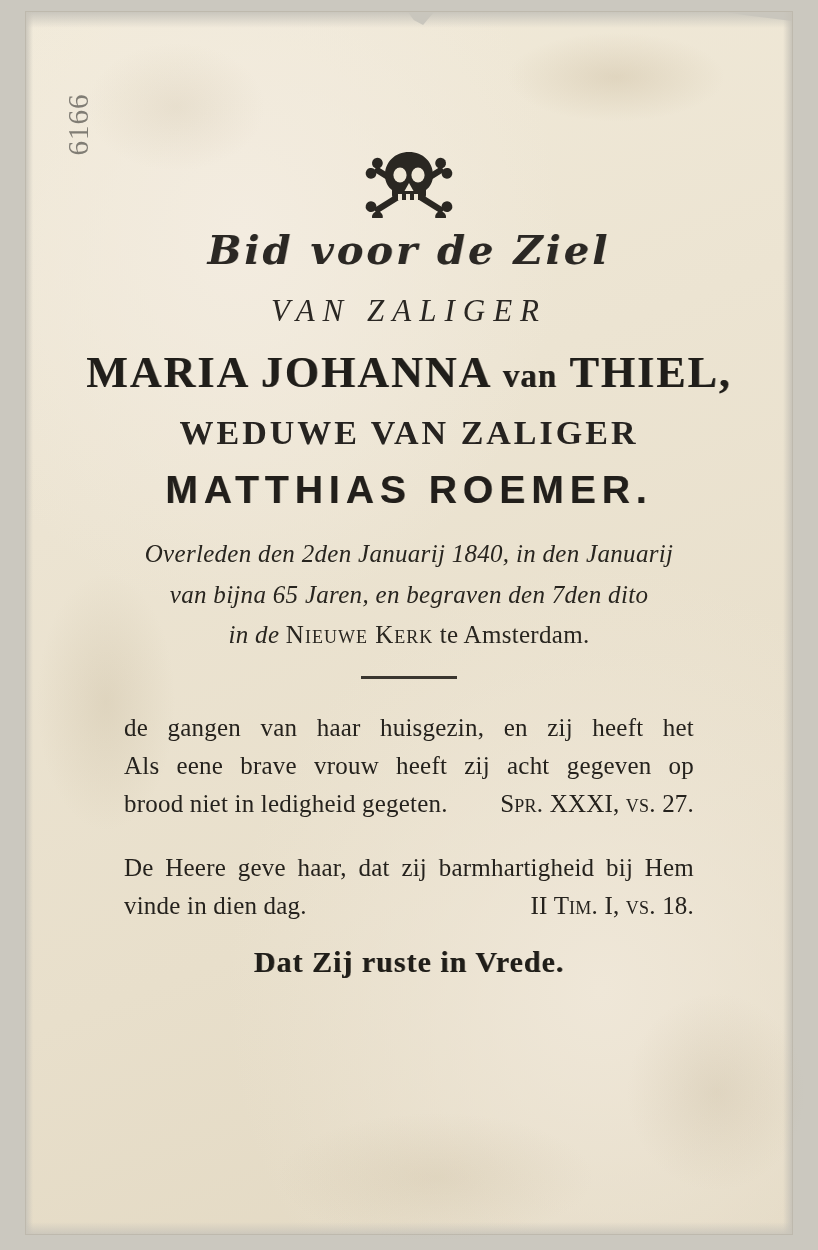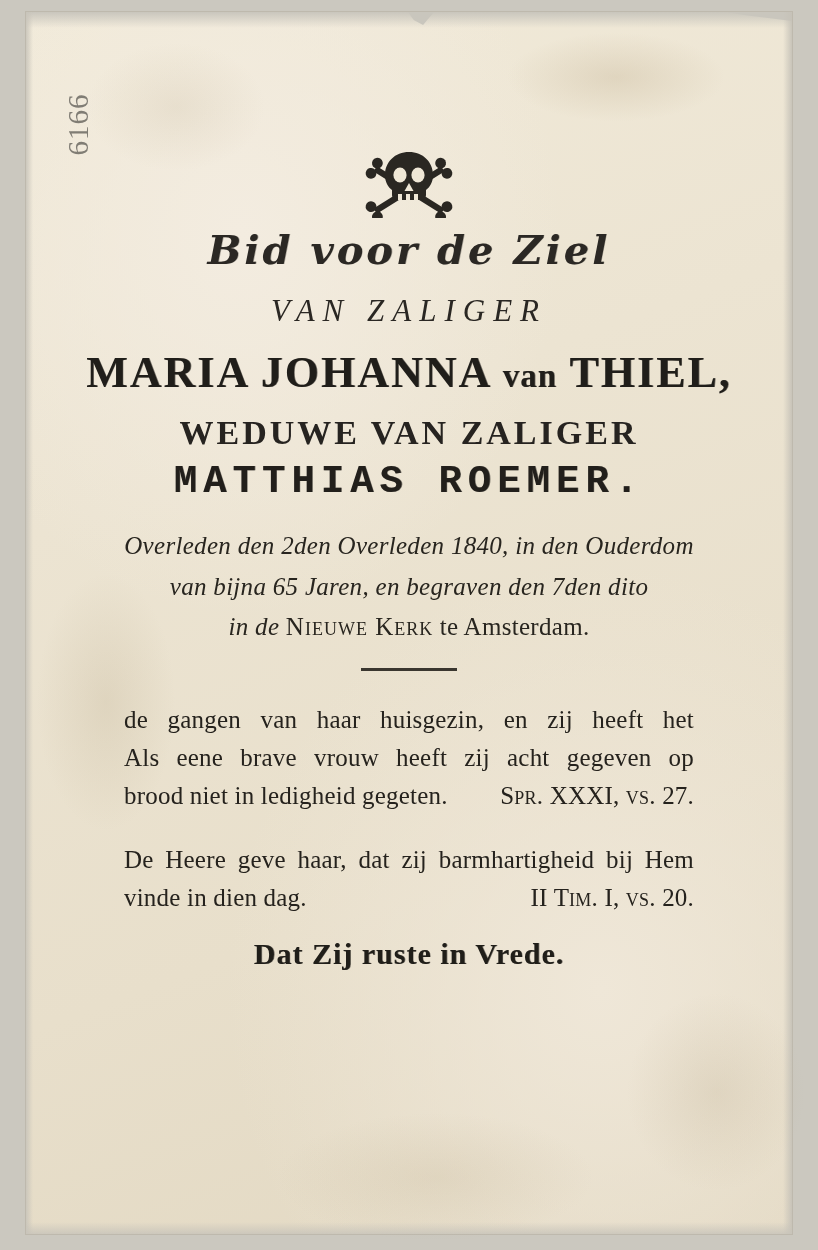--- a/index.html
+++ b/index.html
@@ -131,22 +131,22 @@
   .line-name .small { font-size: 33px; letter-spacing: 1px; }
   .line-weduwe {
     margin-top: 16px;
     font-family: "Liberation Serif", serif;
     font-weight: bold;
     font-size: 34px;
     letter-spacing: 3px;
     color: #262320;
   }
   .line-spouse {
-    margin-top: 8px;
-    font-family: Liberation Mono, monospace;
+    margin-top: 16px;
+    font-family: Liberation Sans, sans-serif;
     font-weight: bold;
     font-size: 39px;
     letter-spacing: 6px;
     color: #221f1b;
     text-shadow: 0.6px 0 0 rgba(34,31,27,0.5);
   }
 
   .death-block {
     margin-top: 22px;
     font-family: "Liberation Serif", serif;
@@ -276,21 +276,21 @@
         <span>MARIA JOHANNA</span>
         <span class="small">van</span>
         <span>THIEL,</span>
       </div>
 
       <div class="line-weduwe">WEDUWE VAN ZALIGER</div>
 
       <div class="line-spouse">MATTHIAS ROEMER.</div>
 
       <div class="death-block">
-        <div>Overleden den 2den Overleden 1840, in den Ouderdom</div>
+        <div>Overleden den 2den Januarij 1840, in den Januarij</div>
         <div>van bijna 65 Jaren, en begraven den 7den dito</div>
         <div>
           <span>in de </span><span class="sc">Nieuwe Kerk</span><span class="rom"> te Amsterdam.</span>
         </div>
       </div>
 
       <hr class="rule">
 
       <div class="verse">
         <div>de gangen van haar huisgezin, en zij heeft het</div>
@@ -298,21 +298,21 @@
         <div class="lastline">
           <span>brood niet in ledigheid gegeten.</span>
           <span class="ref sc">Spr. XXXI, vs. 27.</span>
         </div>
       </div>
 
       <div class="verse second">
         <div>De Heere geve haar, dat zij barmhartigheid bij Hem</div>
         <div class="lastline">
           <span>vinde in dien dag.</span>
-          <span class="ref sc">II Tim. I, vs. 20.</span>
+          <span class="ref sc">II Tim. I, vs. 18.</span>
         </div>
       </div>
 
       <div class="closing">Dat Zij ruste in Vrede.</div>
 
     </div>
   </div>
 </div>
 
 </body></html>

